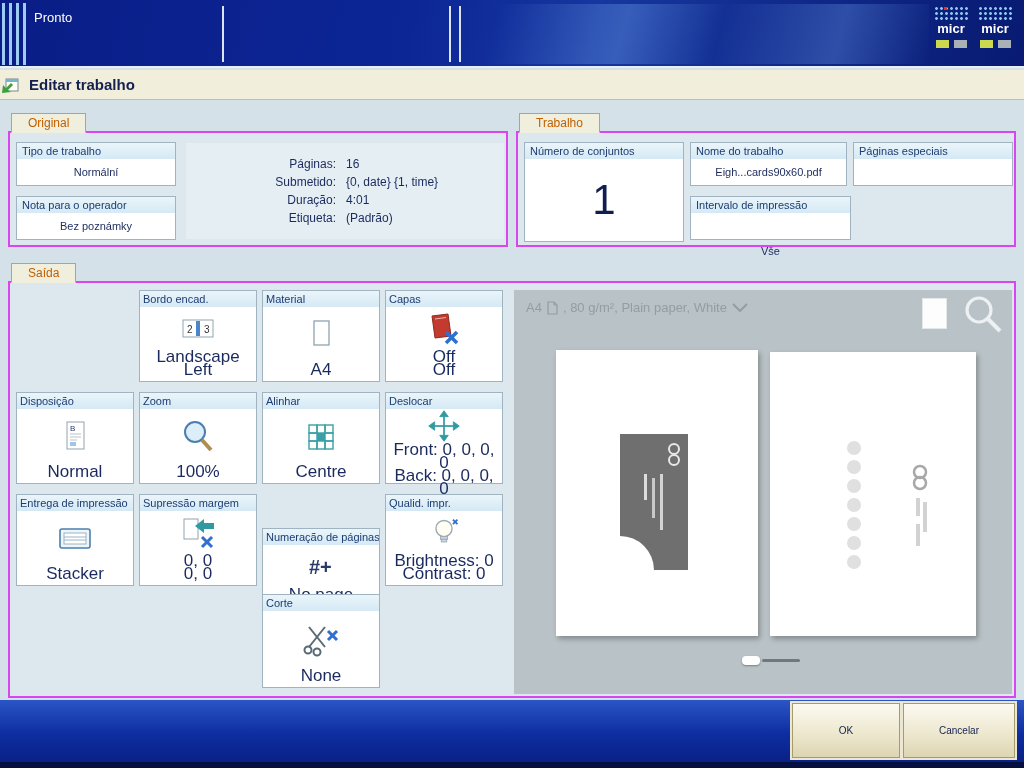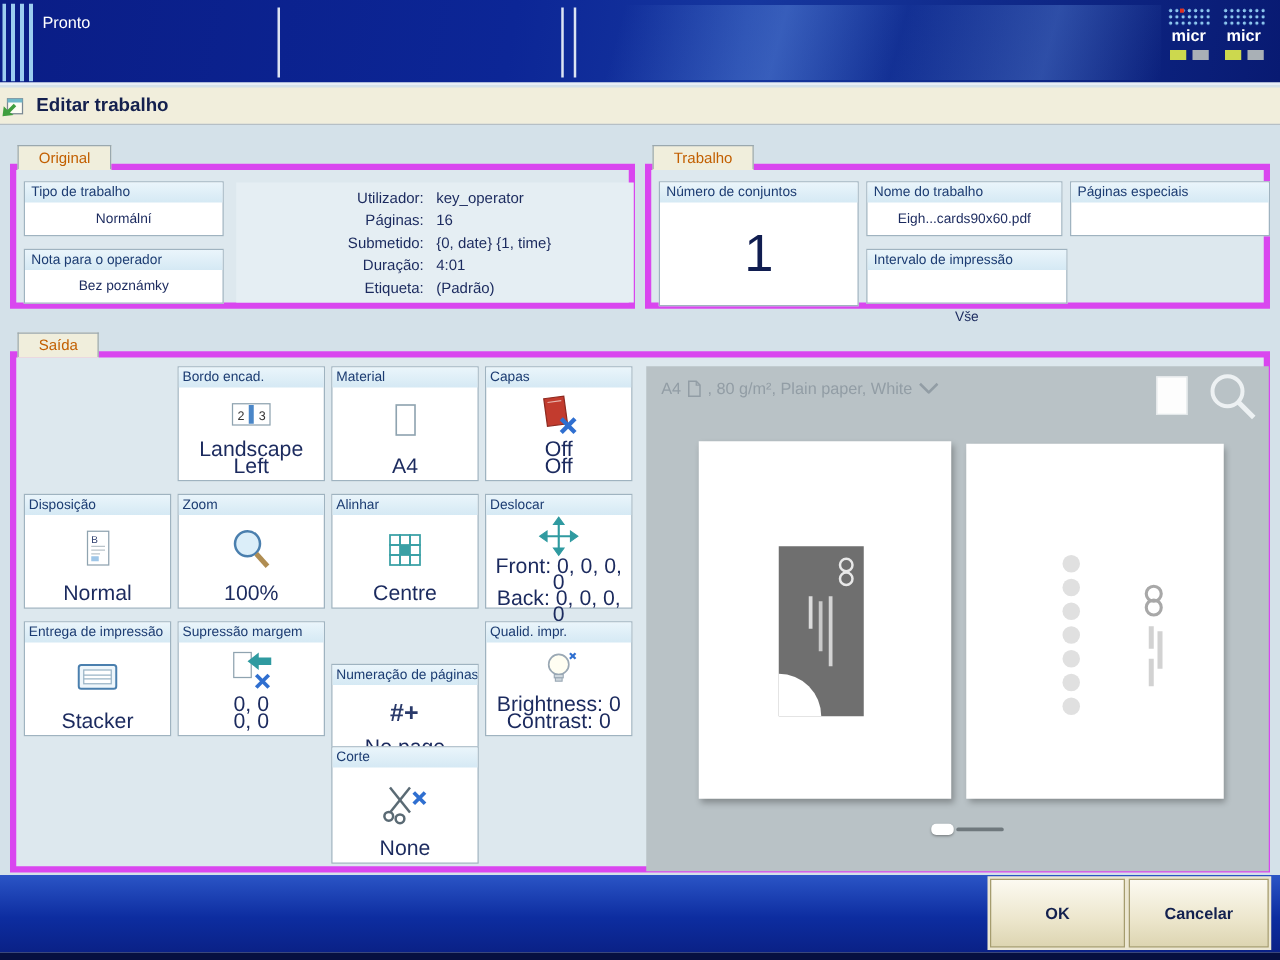--- a/index.html
+++ b/index.html
@@ -28,21 +28,21 @@
   .lsquares { display:flex; gap:5px; margin-top:3px; }
   .sq1 { width:13px; height:8px; background:#ccd84e; }
   .sq2 { width:13px; height:8px; background:#a9b0b6; }
 
   
   .titlebar { position:absolute; left:0; top:70px; width:1024px; height:30px; background:#f1eedc;
     border-bottom:1px solid #b6bfc5; display:flex; align-items:center; gap:9px; }
   .title { font-size:15px; font-weight:bold; color:#14204e; }
 
   
-  .panel { position:absolute; background:#dde8ee; border:5px solid #d946ef; }
+  .panel { position:absolute; background:#dde8ee; border:2px solid #d946ef; }
   #panel-original { left:8px; top:131px; width:500px; height:116px; }
   #panel-trabalho { left:516px; top:131px; width:500px; height:116px; }
   #panel-saida   { left:8px; top:281px; width:1008px; height:417px; }
   .tab { position:absolute; top:-20px; left:1px; height:20px; line-height:19px; padding:0 16px;
     background:#f0eedc; border:1px solid #9aa8ae; border-bottom:1px solid #f0eedc;
     color:#c25f00; font-size:12px; cursor:pointer; }
 
   
   .opt { position:absolute; background:#fff; border:1px solid #9fb3c0; display:flex; flex-direction:column; cursor:pointer; }
   .opt .lbl { flex:0 0 16px; background:linear-gradient(#eaf5fb,#d5e9f4); color:#1c3c72;
@@ -94,21 +94,21 @@
     align-items:center; gap:2px; cursor:pointer; }
   .slider-handle { width:18px; height:9px; background:#fff; border-radius:4px; box-shadow:0 1px 2px rgba(0,0,0,.35); }
   .slider-line { flex:1; height:3px; background:#6f787d; border-radius:2px; }
 
   
   .footer { position:absolute; left:0; top:700px; width:1024px; height:62px;
     background:linear-gradient(180deg,#2b55c6 0%,#0d2da0 55%,#0a2186 100%); }
   .bottomstrip { position:absolute; left:0; top:762px; width:1024px; height:6px; background:#061040; }
   .fpanel { position:absolute; right:7px; top:1px; height:59px; background:#ece7d2; display:flex; gap:3px; padding:2px; }
   .fbtn { width:108px; height:100%; background:linear-gradient(180deg,#fcfaf1,#ece6cc 60%,#ddd5b2);
-    border:1px solid #a59c6e; color:#13214f; font-size:13px; font-weight:bold;
+    border:1px solid #a59c6e; color:#13214f; font-size:10px; font-weight:normal;
     font-family:inherit; cursor:pointer; display:flex; align-items:center; justify-content:center; }
   .fbtn.wide { width:112px; }
 </style>
 </head>
 <body>
 
 <div class="screen">
 
   <div class="header">
     <div class="stripes"></div>
@@ -152,24 +152,20 @@
     <div class="tab">Original</div>
     <div class="opt" id="btn-job-type">
       <div class="lbl">Tipo de trabalho</div>
       <div class="val">Normální</div>
     </div>
     <div class="opt" id="btn-op-note">
       <div class="lbl">Nota para o operador</div>
       <div class="val">Bez poznámky</div>
     </div>
     <div class="info">
-      <div class="irow">
-        <span class="il">Utilizador:</span>
-        <span class="iv">key_operator</span>
-      </div>
       <div class="irow">
         <span class="il">Páginas:</span>
         <span class="iv">16</span>
       </div>
       <div class="irow">
         <span class="il">Submetido:</span>
         <span class="iv">{0, date} {1, time}</span>
       </div>
       <div class="irow">
         <span class="il">Duração:</span>

